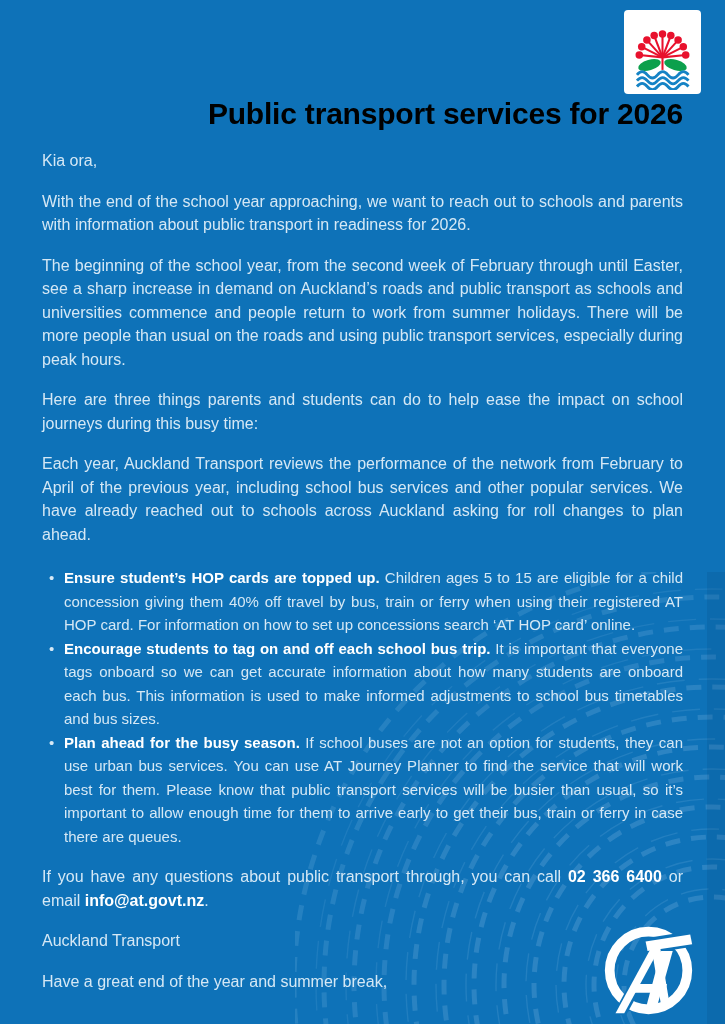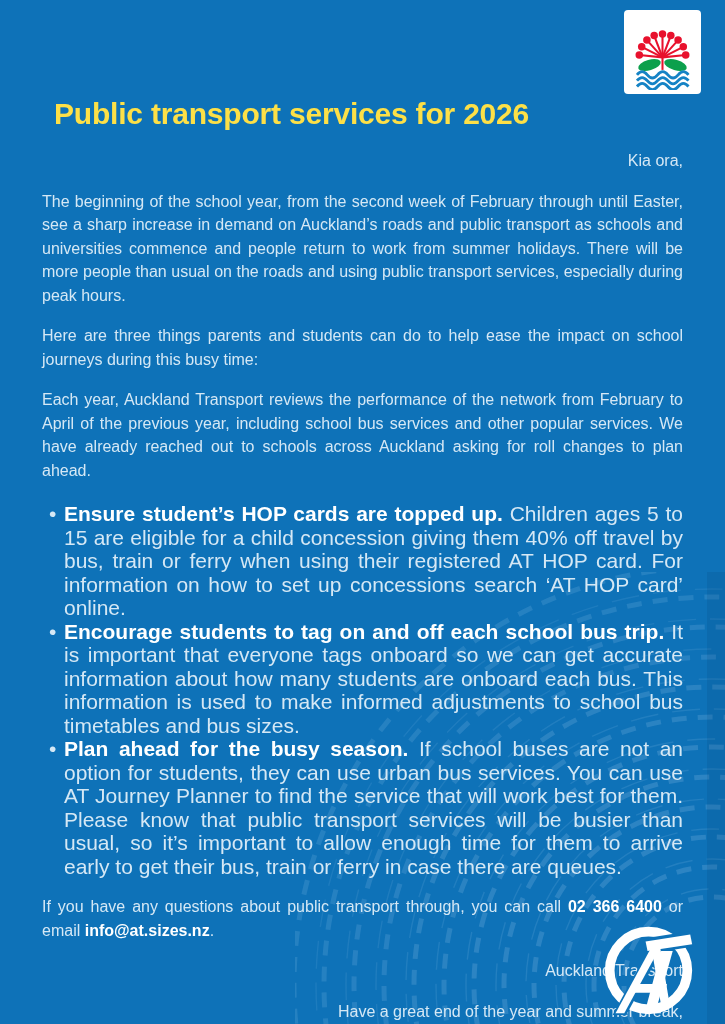--- a/index.html
+++ b/index.html
@@ -18,37 +18,38 @@
     width: 18px; height: 452px;
     background: rgba(4, 44, 82, 0.10);
   }
   .watermark { position: absolute; left: 0; top: 0; pointer-events: none; }
 
   .content {
     position: absolute; left: 42px; top: 0; width: 641px;
     color: #d5e8f5;
   }
   .title {
-    margin: 96px 0 0 12px;
+    margin: 96px 0 0 0;
     font-size: 30px; line-height: 36px;
-    font-weight: bold; color: #fde047;
+    font-weight: bold; color: #000000;
     letter-spacing: -0.2px;
+    text-align: right;
   }
   .content p {
     margin: 17px 0 0 0;
     font-size: 16px; line-height: 23.5px;
     text-align: justify;
   }
-  .content p.no-justify { text-align: right; }
+  .content p.no-justify { text-align: left; }
   strong { color: #ffffff; font-weight: bold; }
 
   ul.tips { margin: 20px 0 0 0; padding: 0 0 0 22px; list-style: none; }
   ul.tips li {
     position: relative;
-    font-size: 21px; line-height: 23.5px;
+    font-size: 15px; line-height: 23.5px;
     text-align: justify;
   }
   ul.tips li::before {
     content: "\2022";
     position: absolute; left: -15px; top: 0;
     color: #d5e8f5;
   }
 
   .council-logo {
     position: absolute; top: 10px; right: 24px;
@@ -135,31 +136,32 @@
         <path d="M10 80.5 q5.75 -7 11.5 0 t11.5 0 t11.5 0 t11.5 0 t11.5 0"></path>
       </g>
     </svg>
   </div>
 
   <div class="content">
     <h1 class="title">Public transport services for 2026</h1>
 
     <p class="no-justify">Kia ora,</p>
 
+    <p>With the end of the school year approaching, we want to reach out to schools and parents with information about public transport in readiness for 2026.</p>
     <p>The beginning of the school year, from the second week of February through until Easter, see a sharp increase in demand on Auckland’s roads and public transport as schools and universities commence and people return to work from summer holidays. There will be more people than usual on the roads and using public transport services, especially during peak hours.</p>
     <p>Here are three things parents and students can do to help ease the impact on school journeys during this busy time:</p>
     <p>Each year, Auckland Transport reviews the performance of the network from February to April of the previous year, including school bus services and other popular services. We have already reached out to schools across Auckland asking for roll changes to plan ahead.</p>
 
     <ul class="tips">
       <li><strong>Ensure student’s HOP cards are topped up.</strong><span> Children ages 5 to 15 are eligible for a child concession giving them 40% off travel by bus, train or ferry when using their registered AT HOP card. For information on how to set up concessions search ‘AT HOP card’ online.</span></li>
       <li><strong>Encourage students to tag on and off each school bus trip.</strong><span> It is important that everyone tags onboard so we can get accurate information about how many students are onboard each bus. This information is used to make informed adjustments to school bus timetables and bus sizes.</span></li>
       <li><strong>Plan ahead for the busy season.</strong><span> If school buses are not an option for students, they can use urban bus services. You can use AT Journey Planner to find the service that will work best for them. Please know that public transport services will be busier than usual, so it’s important to allow enough time for them to arrive early to get their bus, train or ferry in case there are queues.</span></li>
     </ul>
 
-    <p><span>If you have any questions about public transport through, you can call </span><strong>02 366 6400</strong><span> or email </span><strong>info@at.sizes.nz</strong><span>.</span></p>
+    <p><span>If you have any questions about public transport through, you can call </span><strong>02 366 6400</strong><span> or email </span><strong>info@at.govt.nz</strong><span>.</span></p>
 
     <p class="no-justify">Auckland Transport</p>
     <p class="no-justify">Have a great end of the year and summer break,</p>
   </div>
 
   <div class="at-logo">
     <svg width="97" height="97" viewBox="0 0 100 100">
       <circle cx="50" cy="50" r="40" fill="none" stroke="#ffffff" stroke-width="10"></circle>
 
       <polygon points="50,28 64,28 27,96 13,96" fill="#0e72b8"></polygon>

